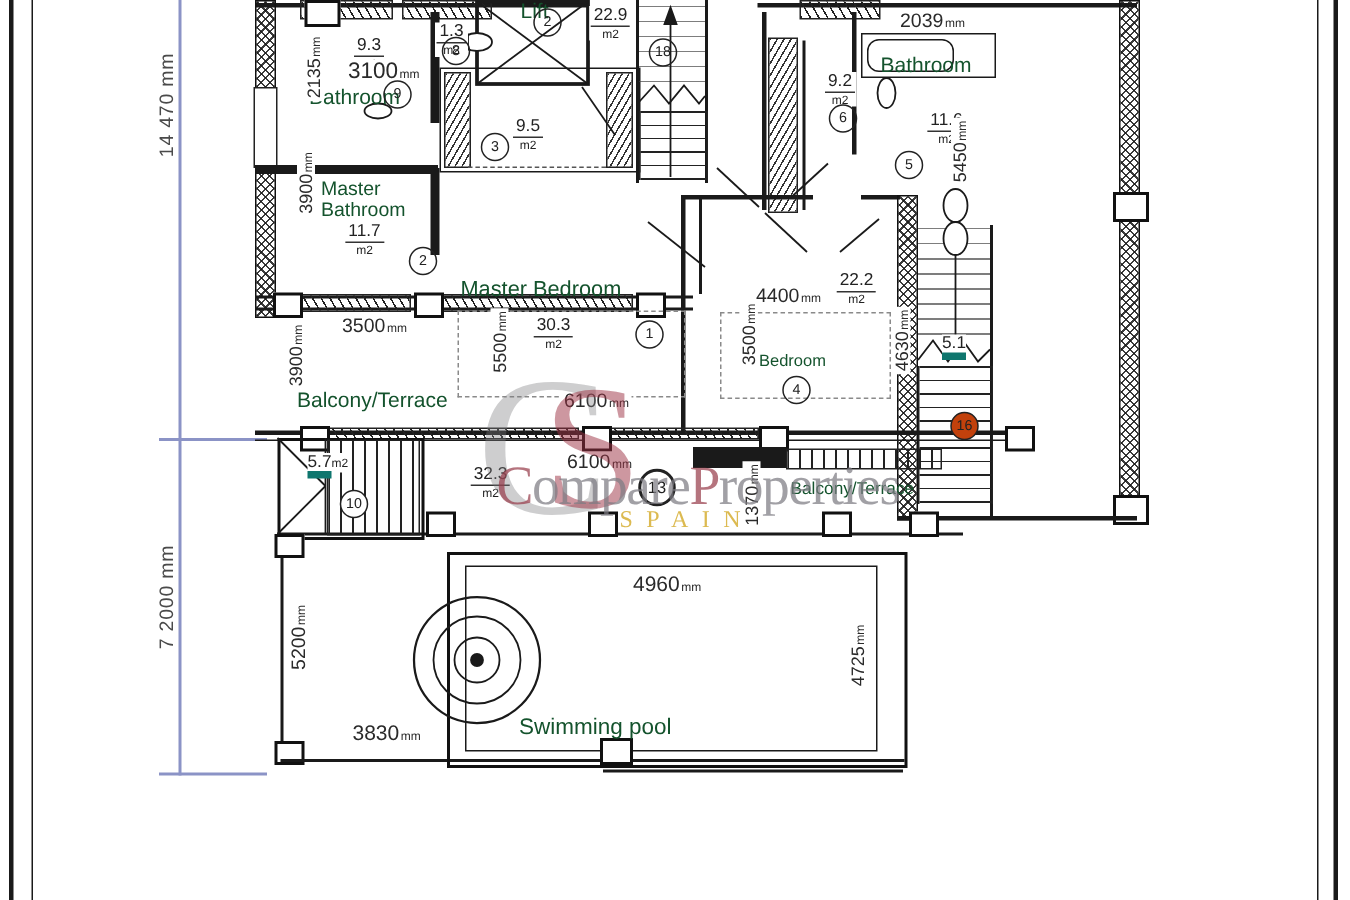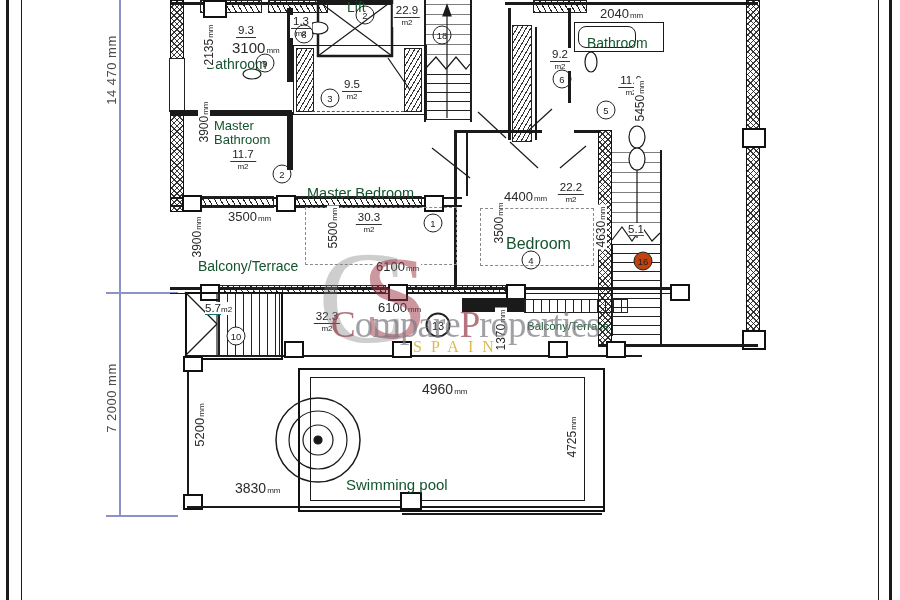--- a/index.html
+++ b/index.html
@@ -23,21 +23,21 @@
   .wingap{position:absolute;background:#fff;border:1px solid #222}
   .lbl{position:absolute;font-size:12px;color:#2a2a2a;white-space:nowrap;line-height:1}
   .lbl .u{font-size:8px;margin-left:1px}
   .hdim{background:#fff;padding:0 2px}
   .vdim{transform:translate(-50%,-50%) rotate(-90deg);background:#fff;padding:0 2px}
   .room{position:absolute;font-family:Liberation Sans, sans-serif;color:#14532d;font-size:14px;white-space:nowrap;line-height:1}
   .frac{position:absolute;transform:translateX(-50%);text-align:center;color:#222;background:#fff;padding:0 1px;line-height:1}
   .frac .fv{display:block;font-size:11.5px;border-bottom:1px solid #333;padding:0 2px;line-height:1.15}
   .frac .fu{display:block;font-size:8px;line-height:1.15}
   .inlarea{position:absolute;font-size:11.5px;color:#222;background:#fff;white-space:nowrap;line-height:1.1}
-  .inlarea .fv{border-bottom:1px solid #0f766e}
+  .inlarea .fv{border-bottom:5px solid #0f766e}
   .inlarea .fu{font-size:8px}
   .circ{position:absolute;transform:translate(-50%,-50%);width:17px;height:17px;border:1.3px solid #222;
         border-radius:50%;display:flex;align-items:center;justify-content:center;font-size:9.5px;color:#222}
   .dimline{position:absolute;background:#8b93c6}
   .odim{position:absolute;transform:translate(-50%,-50%) rotate(-90deg);font-size:13px;color:#4a4a4a;
         white-space:nowrap;letter-spacing:.5px}
   .wm{position:absolute;left:0;top:0;width:900px;height:600px;pointer-events:none;font-family:"Liberation Serif",serif;z-index:30}
   .wm-c{position:absolute;left:318px;top:232px;font-size:132px;line-height:1;color:rgba(125,125,130,.38)}
   .wm-s{position:absolute;left:362px;top:240px;font-size:118px;line-height:1;color:rgba(156,47,66,.5)}
   .wm-name{position:absolute;left:331px;top:303px;font-size:37px;color:rgba(125,124,130,.72);letter-spacing:-1px;white-space:nowrap}
@@ -189,21 +189,21 @@
       </g>
     </g>
   </svg>
 
   <span class="room" style="left:347px;top:0">Lift</span>
   <span class="room" style="left:206px;top:57px">Bathroom</span>
   <span class="room" style="left:214px;top:119px;font-size:13px">Master</span>
   <span class="room" style="left:214px;top:133px;font-size:13px">Bathroom</span>
   <span class="room" style="left:587px;top:36px">Bathroom</span>
   <span class="room" style="left:307px;top:186px;font-size:14.5px">Master Bedroom</span>
-  <span class="room" style="left:506px;top:236px;font-size:16px">Bedroom</span>
+  <span class="room" style="left:506px;top:236px;font-size:11px">Bedroom</span>
   <span class="room" style="left:198px;top:259px">Balcony/Terrace</span>
   <span class="room" style="left:527px;top:321px;font-size:11.5px">Balcony/Terrace</span>
   <span class="room" style="left:346px;top:477px;font-size:15px">Swimming pool</span>
 
   <span class="frac" style="left:246px;top:24px">
       <span class="fv">9.3</span>
       <span class="fu">m2</span>
     </span>
   <span class="frac" style="left:301px;top:15px">
       <span class="fv">1.3</span>
@@ -239,21 +239,21 @@
     </span>
   <span class="frac" style="left:327px;top:310px">
       <span class="fv">32.3</span>
       <span class="fu">m2</span>
     </span>
   <span class="inlarea" style="left:205px;top:302px"><span class="fv">5.7</span><span class="fu">m2</span></span>
   <span class="inlarea" style="left:628px;top:223px"><span class="fv">5.1</span><span class="fu"></span></span>
 
   <span class="lbl vdim" style="left:209px;top:45px"><span>2135</span><span class="u">mm</span></span>
   <span class="lbl hdim" style="left:230px;top:40px;font-size:15px"><span>3100</span><span class="u">mm</span></span>
-  <span class="lbl hdim" style="left:598px;top:7px;font-size:13px"><span>2040</span><span class="u">mm</span></span>
+  <span class="lbl hdim" style="left:598px;top:7px;font-size:13px"><span>2039</span><span class="u">mm</span></span>
   <span class="lbl vdim" style="left:640px;top:101px"><span>5450</span><span class="u">mm</span></span>
   <span class="lbl vdim" style="left:204px;top:122px"><span>3900</span><span class="u">mm</span></span>
   <span class="lbl vdim" style="left:197px;top:237px"><span>3900</span><span class="u">mm</span></span>
   <span class="lbl hdim" style="left:226px;top:210px;font-size:13px"><span>3500</span><span class="u">mm</span></span>
   <span class="lbl vdim" style="left:333px;top:228px"><span>5500</span><span class="u">mm</span></span>
   <span class="lbl hdim" style="left:374px;top:260px;font-size:13px"><span>6100</span><span class="u">mm</span></span>
   <span class="lbl hdim" style="left:376px;top:301px;font-size:13px"><span>6100</span><span class="u">mm</span></span>
   <span class="lbl hdim" style="left:502px;top:190px;font-size:13px"><span>4400</span><span class="u">mm</span></span>
   <span class="lbl vdim" style="left:499px;top:223px"><span>3500</span><span class="u">mm</span></span>
   <span class="lbl vdim" style="left:601px;top:227px"><span>4630</span><span class="u">mm</span></span>
@@ -268,21 +268,21 @@
   <span class="circ" style="left:330px;top:98px">3</span>
   <span class="circ" style="left:531px;top:260px">4</span>
   <span class="circ" style="left:606px;top:110px">5</span>
   <span class="circ" style="left:562px;top:79px">6</span>
   <span class="circ" style="left:304px;top:34px">8</span>
   <span class="circ" style="left:265px;top:63px">9</span>
   <span class="circ" style="left:442px;top:35px">18</span>
   <span class="circ" style="left:438px;top:325px;width:21px;height:21px;border-width:2px;font-size:11px">13</span>
   <span class="circ" style="left:365px;top:15px">2</span>
   <span class="circ" style="left:236px;top:336px;background:#fff">10</span>
-  <span class="circ" style="left:643px;top:261px;background:#c2410c">16</span>
+  <span class="circ" style="left:643px;top:284px;background:#c2410c">16</span>
 
   <div class="wm">
     <span class="wm-c">C</span>
     <span class="wm-s">S</span>
     <div class="wm-name"><span class="cap">C</span><span>ompare</span><span class="cap">P</span><span>roperties</span></div>
     <span class="wm-country">SPAIN</span>
   </div>
 
 </div>
 

